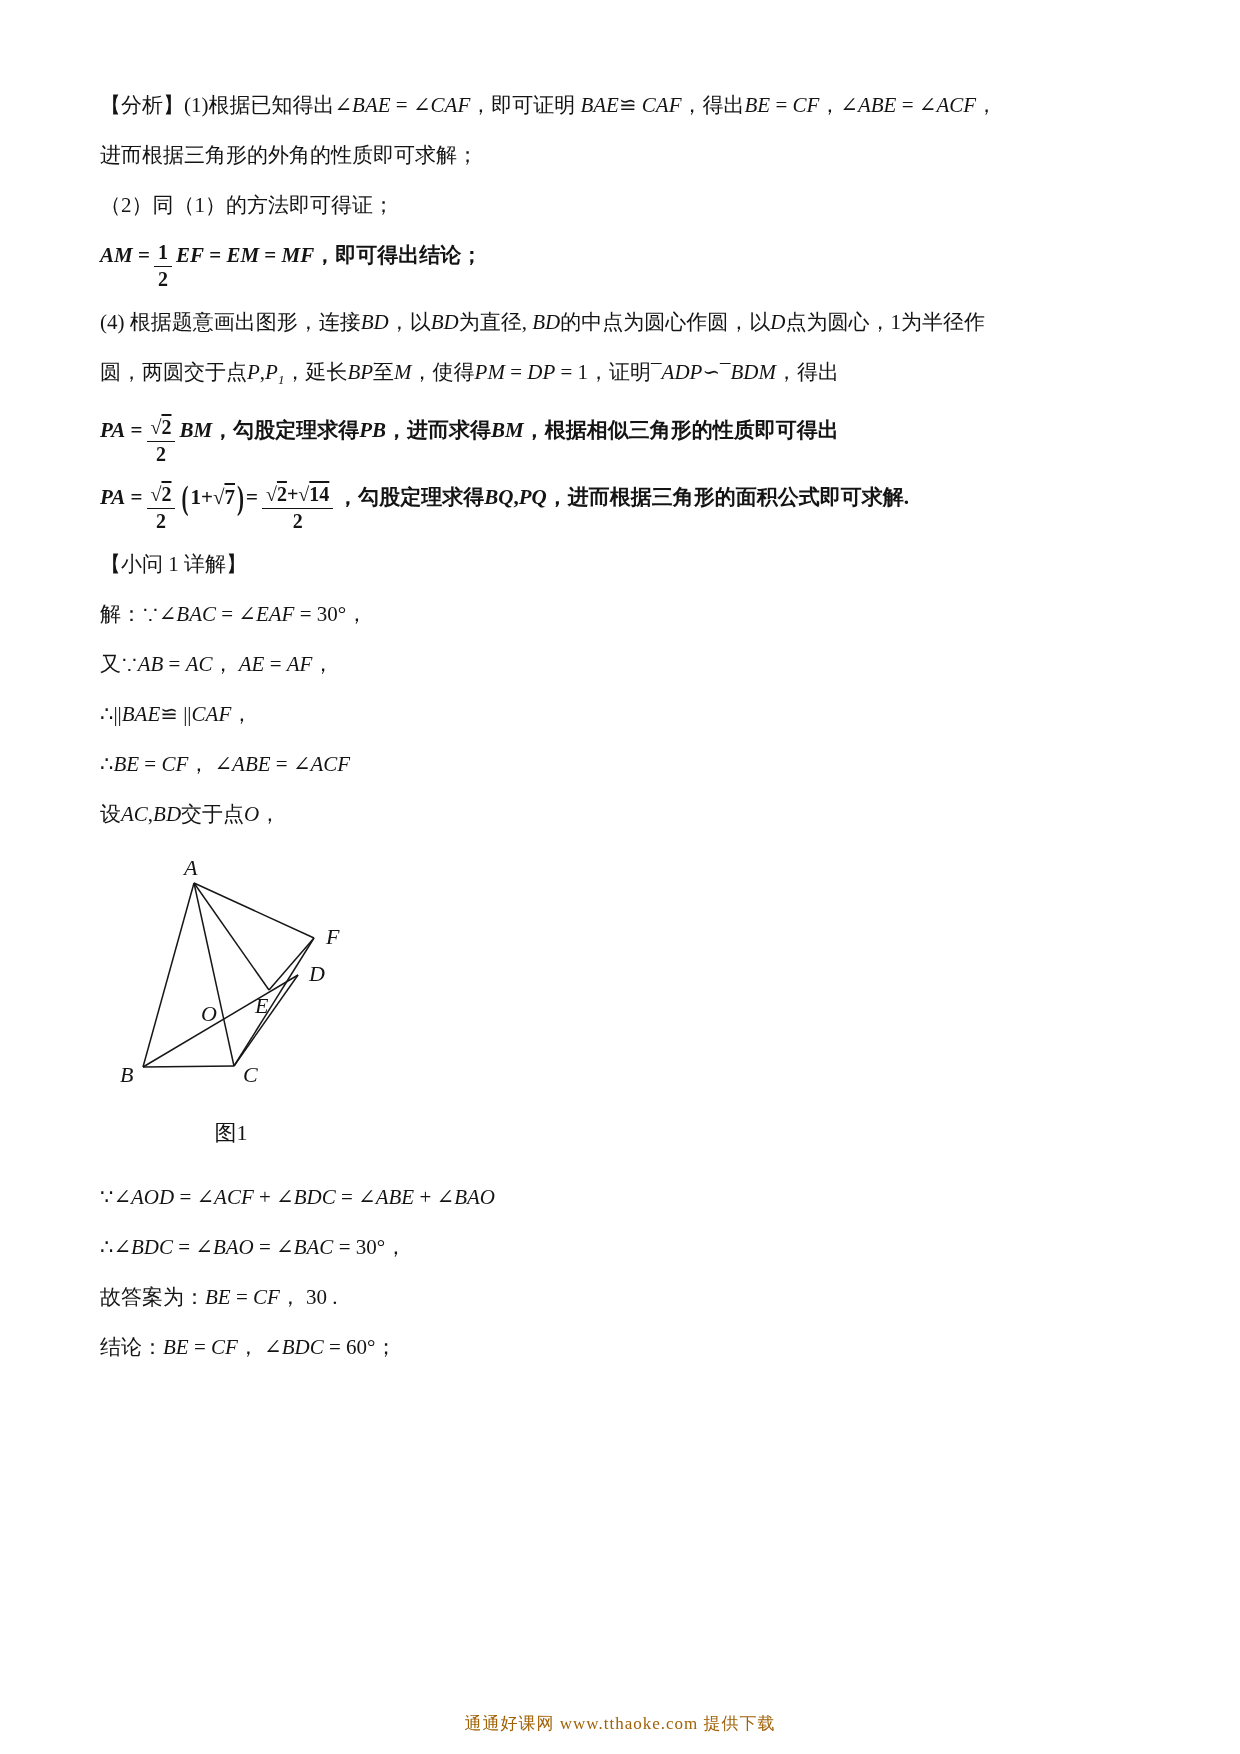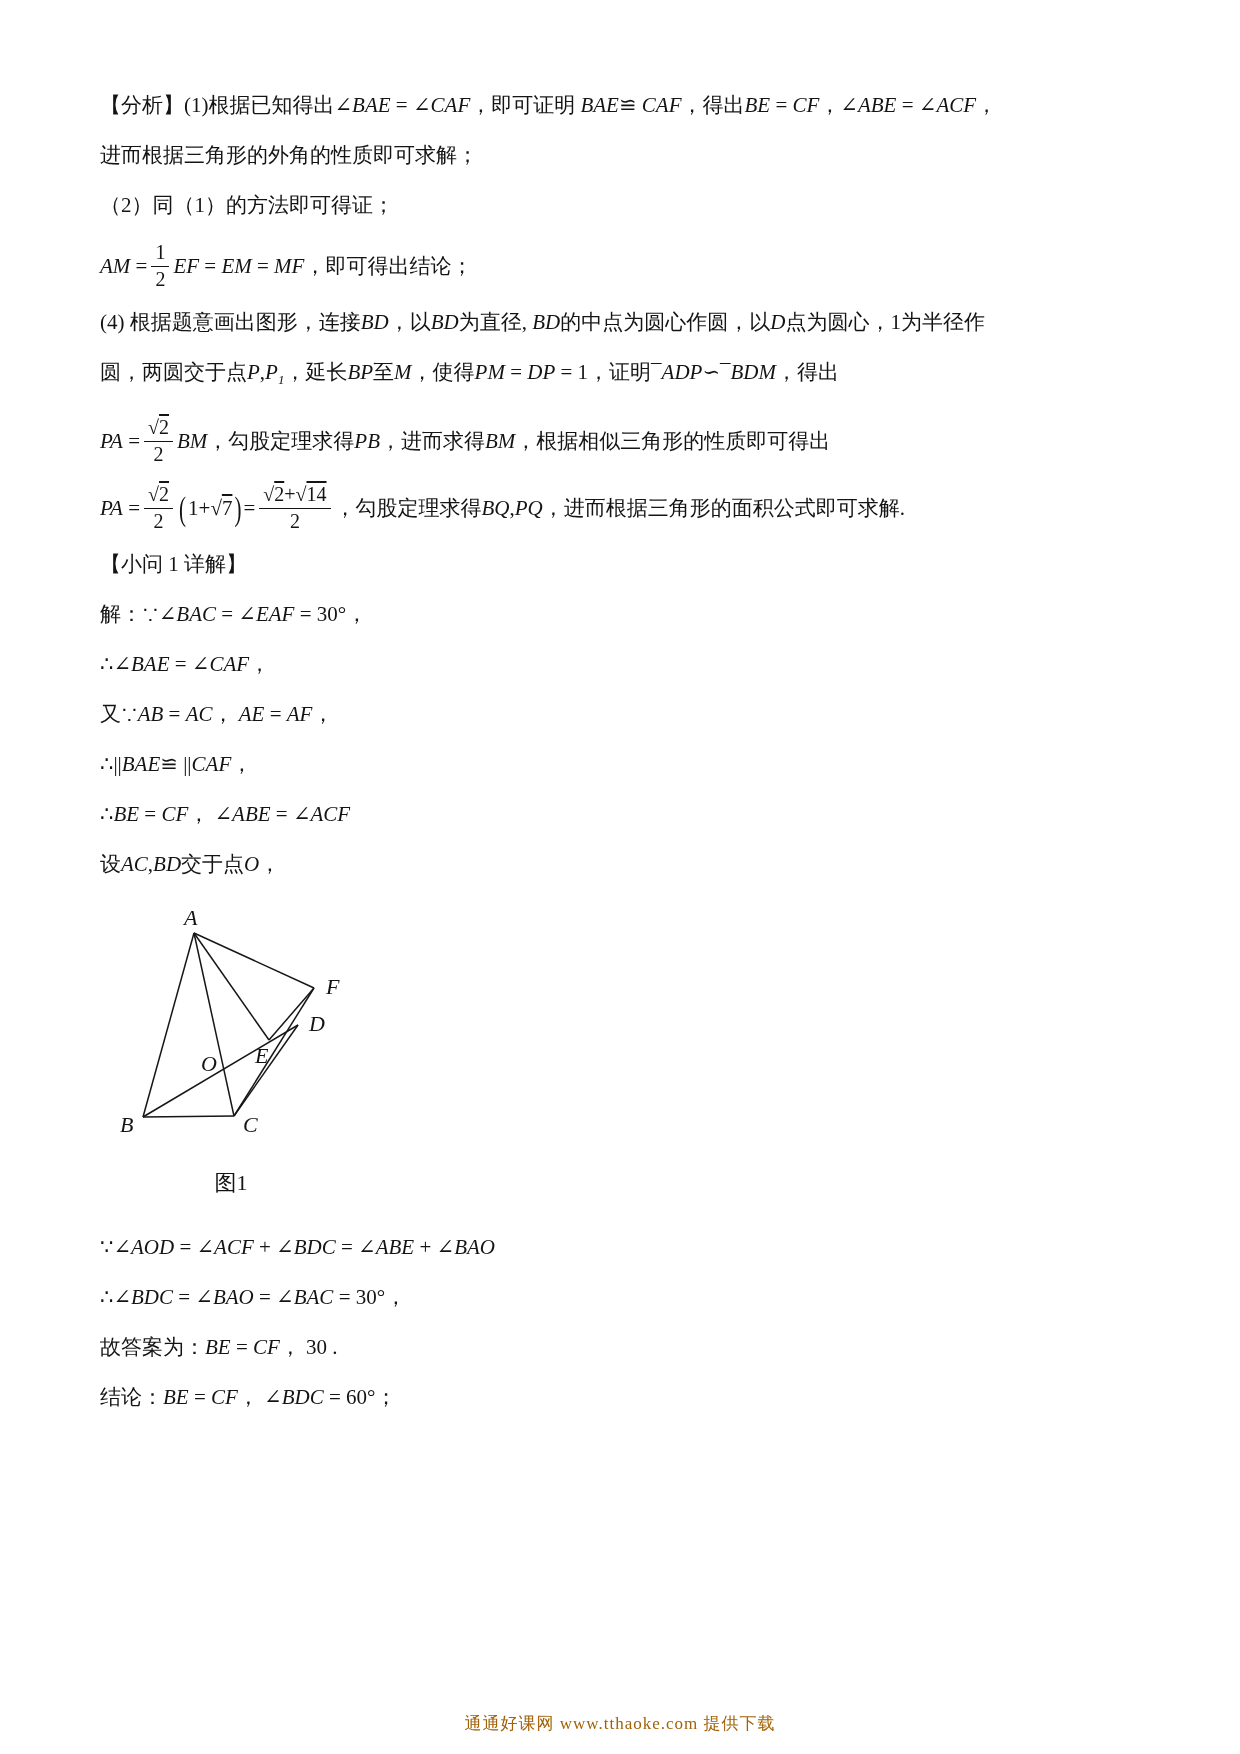--- a/index.html
+++ b/index.html
@@ -2,21 +2,21 @@
 <html><head>
 <meta charset="utf-8">
 <style>
   html,body{margin:0;padding:0;background:#ffffff;}
   body{
     width:1240px;height:1754px;position:relative;overflow:hidden;
     font-family:"Liberation Serif","DejaVu Serif",serif;color:#141414;
   }
   #content{padding:90px 90px 0 100px;}
   .para{font-size:21px;line-height:30px;margin:0 0 20px 0;white-space:nowrap;}
-  .para.formula{margin:6px 0 16px 0;display:flex;align-items:center;}
+  .para.formula{margin:6px 0 16px 0;display:flex;font-weight:bold;}
   .para.spread{letter-spacing:.30em;}
   .para.spread .math{letter-spacing:.02em;}
   .cn{font-family:"Liberation Serif","DejaVu Serif",serif;}
   .math{font-family:"Liberation Serif","DejaVu Serif",serif;}
   .mi{font-style:italic;}
   sub{font-size:13px;font-style:italic;}
   .frac{display:inline-block;vertical-align:middle;text-align:center;margin:0 4px;font-size:20px;line-height:1.15;}
   .fnum{display:block;border-bottom:1.6px solid #141414;padding:1px 4px 2px 4px;}
   .fden{display:block;padding-top:1px;}
   .rad{white-space:nowrap;}
@@ -72,21 +72,20 @@
         <span class="frac">
           <span class="math fnum"><span class="rad"><span>√</span><span class="radi">2</span></span><span>+</span><span class="rad"><span>√</span><span class="radi">14</span></span></span>
           <span class="math fden"><span>2</span></span>
         </span>
         <span class="cn">，勾股定理求得</span>
         <span class="math"><span class="mi">BQ</span><span>,</span><span class="mi">PQ</span></span>
         <span class="cn">，进而根据三角形的面积公式即可求解.</span>
       </div>
       <div class="para"><span class="cn">【小问 1 详解】</span></div>
       <div class="para"><span class="cn">解：∵</span><span class="math"><span>∠</span><span class="mi">BAC</span><span> = ∠</span><span class="mi">EAF</span><span> = 30°</span></span><span class="cn">，</span></div>
-      <div class="para"><span class="cn">∴</span><span class="math"><span>∠</span><span class="mi">BAE</span><span> = ∠</span><span class="mi">CAF</span></span><span class="cn">，</span></div>
       <div class="para"><span class="cn">又∵</span><span class="math"><span class="mi">AB</span><span> = </span><span class="mi">AC</span></span><span class="cn">， </span><span class="math"><span class="mi">AE</span><span> = </span><span class="mi">AF</span></span><span class="cn">，</span></div>
       <div class="para"><span class="cn">∴</span><span class="math"><span>||</span><span class="mi">BAE</span><span>≌ ||</span><span class="mi">CAF</span></span><span class="cn">，</span></div>
       <div class="para"><span class="cn">∴</span><span class="math"><span class="mi">BE</span><span> = </span><span class="mi">CF</span></span><span class="cn">， </span><span class="math"><span>∠</span><span class="mi">ABE</span><span> = ∠</span><span class="mi">ACF</span></span></div>
       <div class="para"><span class="cn">设</span><span class="math"><span class="mi">AC</span><span>,</span><span class="mi">BD</span></span><span class="cn">交于点</span><span class="math"><span class="mi">O</span></span><span class="cn">，</span></div>
     </div>
 
   <div id="figure-block">
     <svg id="fig-svg" width="250" height="245" viewBox="0 0 250 245">
         <line x1="88" y1="34" x2="37" y2="218"></line>
         <line x1="88" y1="34" x2="128" y2="217"></line>

